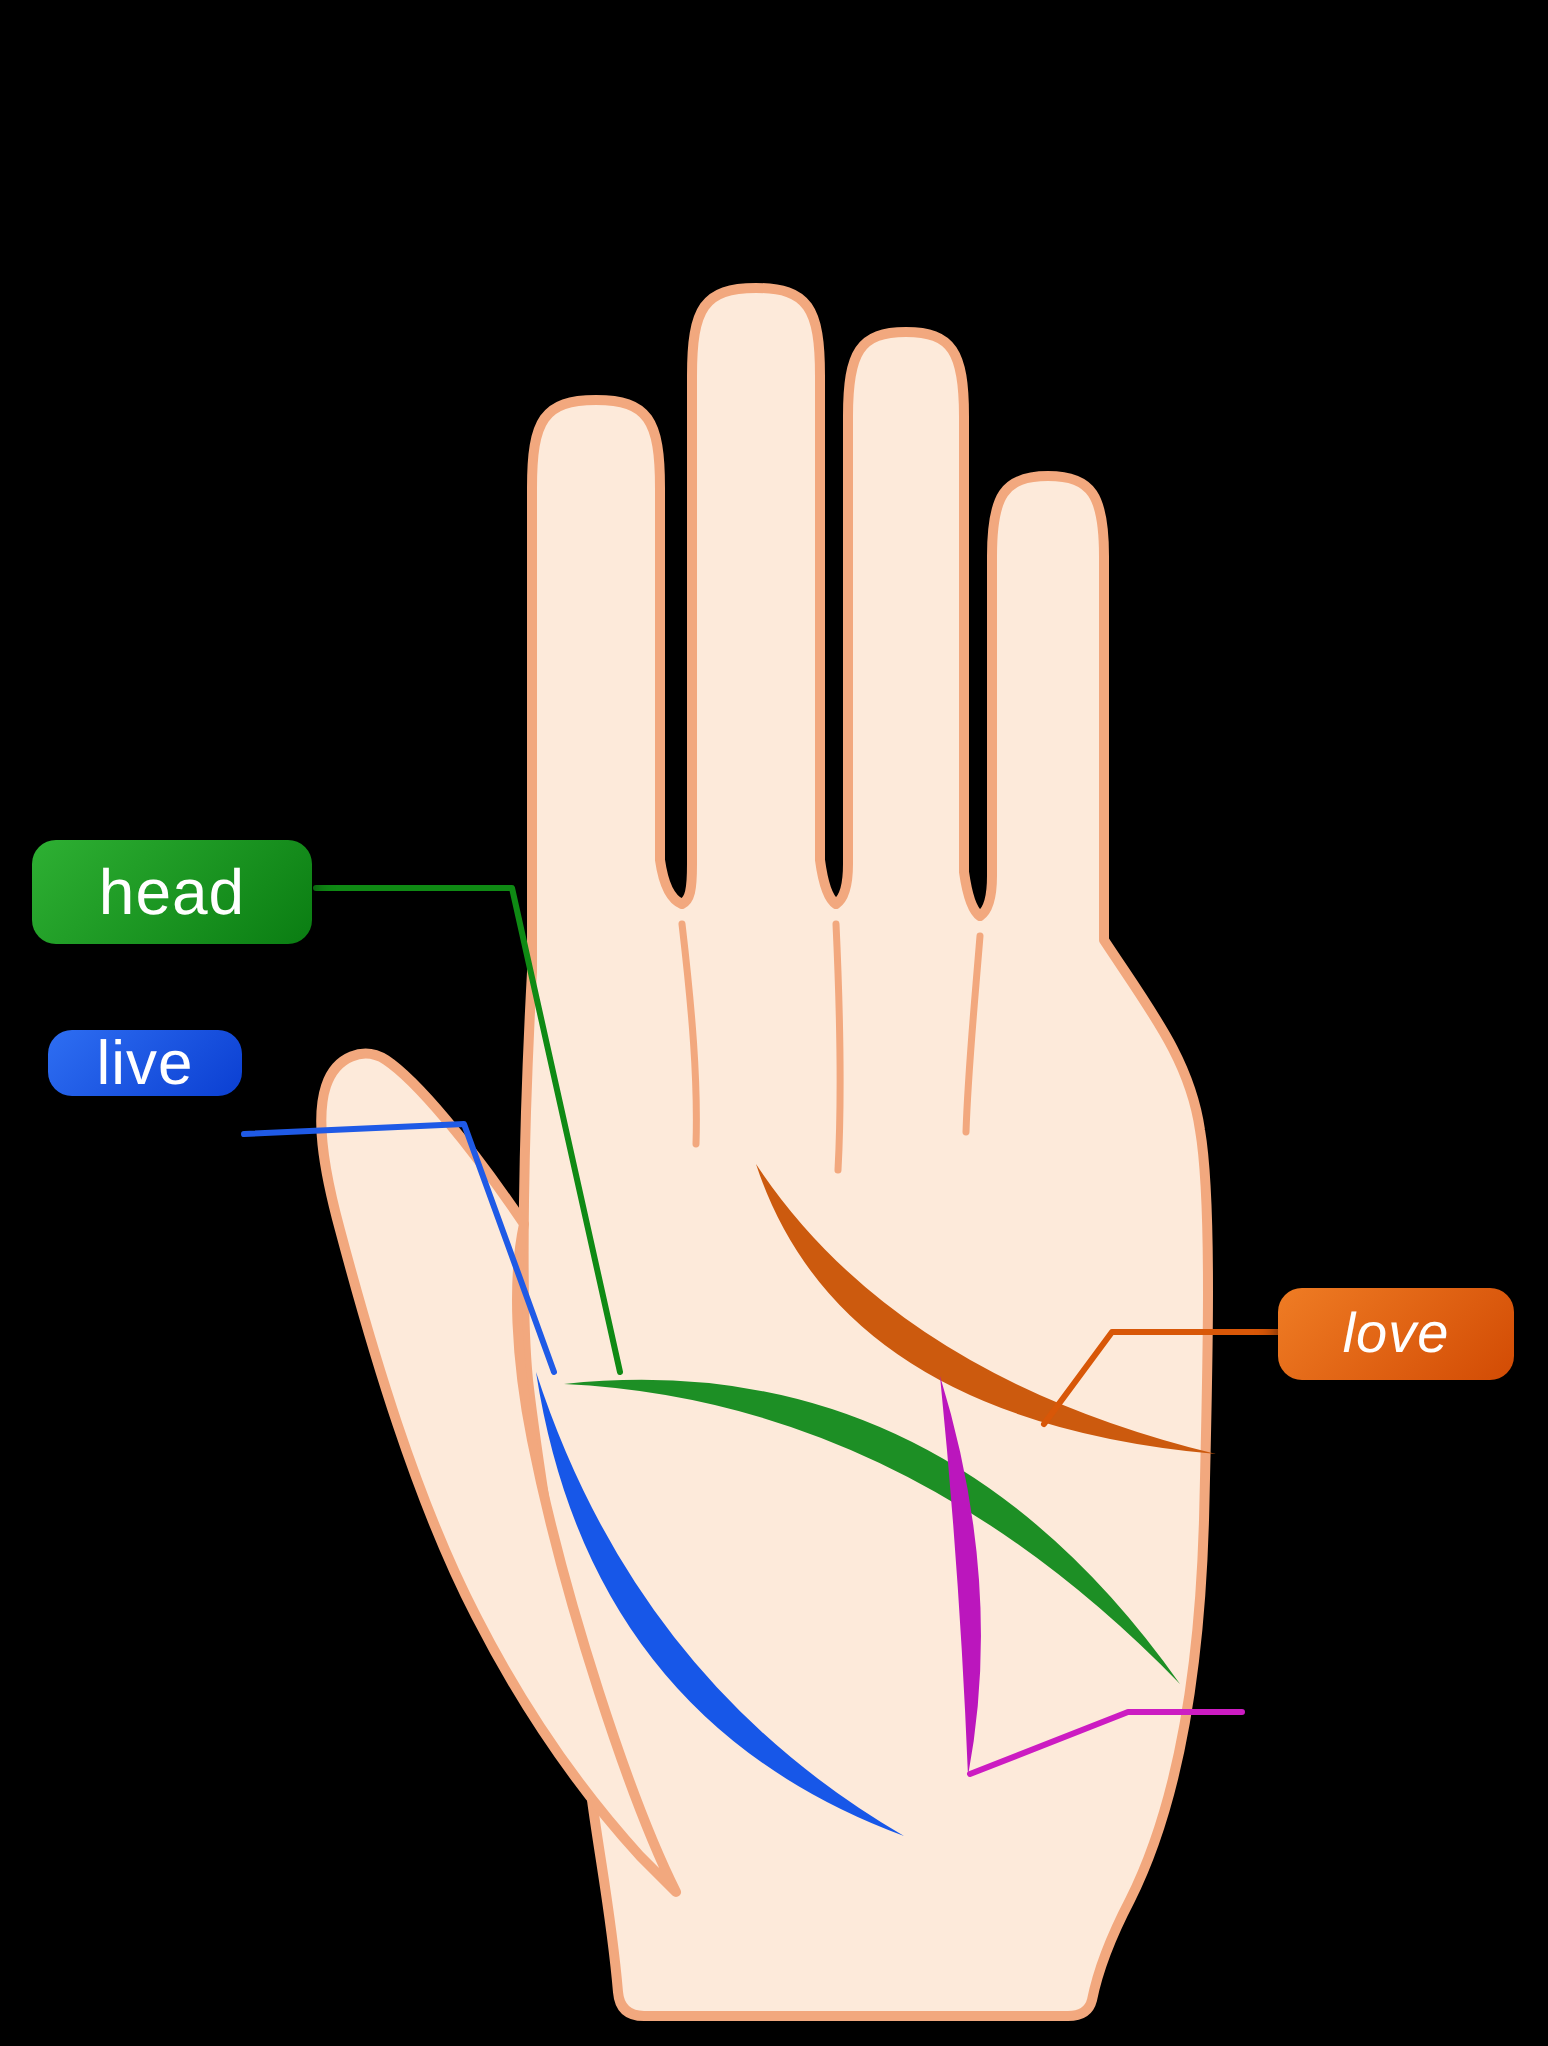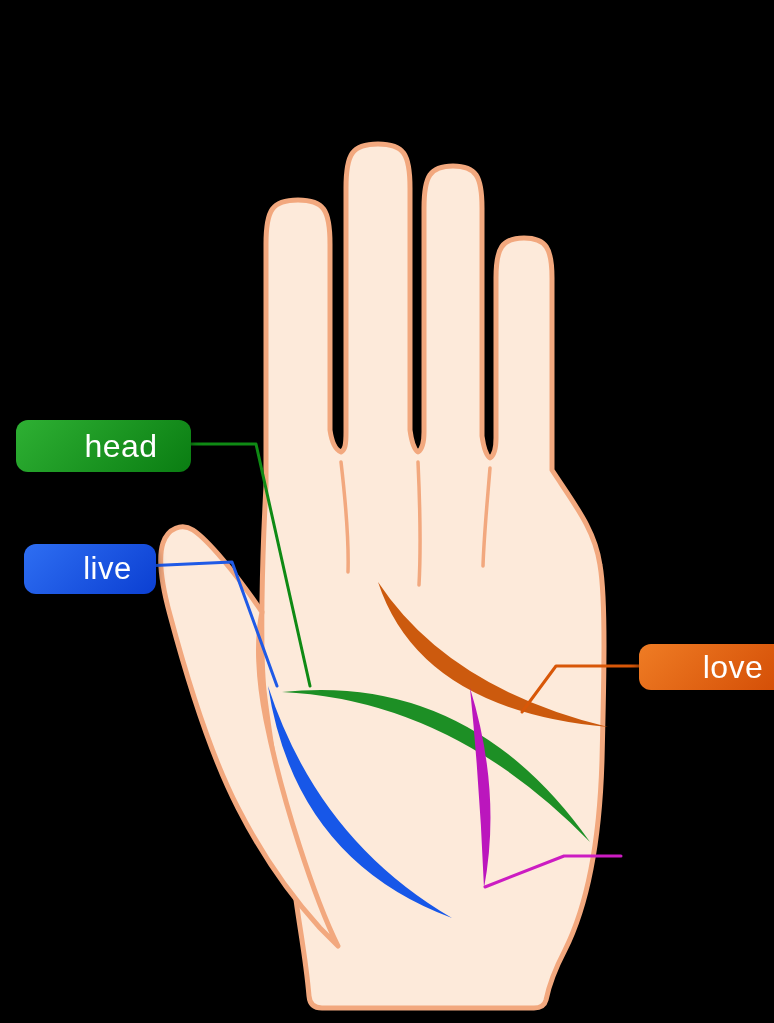--- a/index.html
+++ b/index.html
@@ -23,36 +23,36 @@
   .label {
     position: absolute;
     display: flex;
     align-items: center;
     justify-content: center;
     color: #ffffff;
     border-radius: 12px;
     font-weight: 500;
     box-shadow: 0 3px 10px rgba(0,0,0,0.6);
     letter-spacing: 0.5px;
-    padding-left: 35px;
   }
   .label-head {
     left: 16px; top: 420px; width: 140px; height: 52px;
     font-size: 32px;
     background: linear-gradient(135deg, #2eb033, #0a7d12);
   }
   .label-live {
-    left: 24px; top: 544px; width: 97px; height: 50px;
+    left: 24px; top: 515px; width: 97px; height: 33px;
     font-size: 31px;
     background: linear-gradient(135deg, #2e6ef2, #0b3fd2);
   }
   .label-love {
     left: 639px; top: 644px; width: 118px; height: 46px;
-    font-size: 32px;
+    font-size: 28px;
     background: linear-gradient(135deg, #ef7c24, #d24b04);
+    font-style: italic;
   }
   .label-money {
     left: 621px; top: 834px; width: 140px; height: 46px;
     font-size: 30px;
     background: linear-gradient(135deg, #e62cc8, #b000a8);
   }
 </style>
 </head>
 <body>
 

